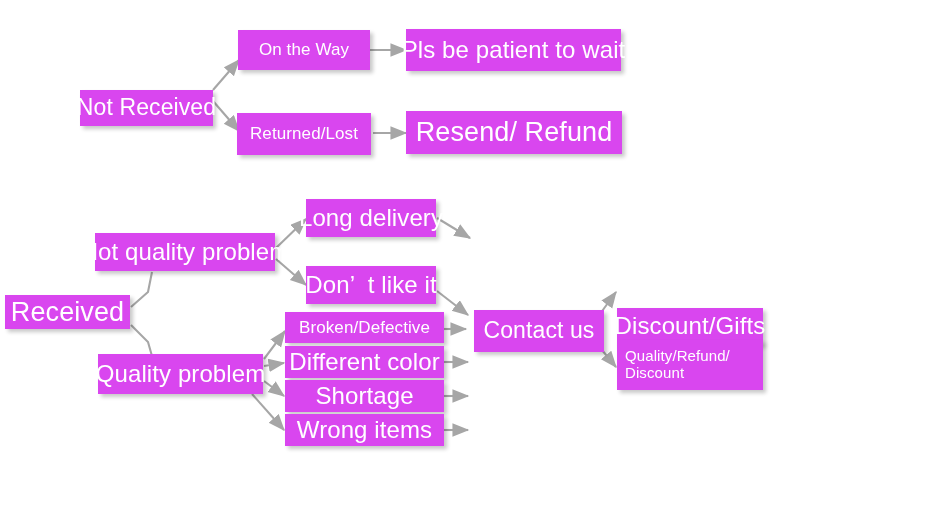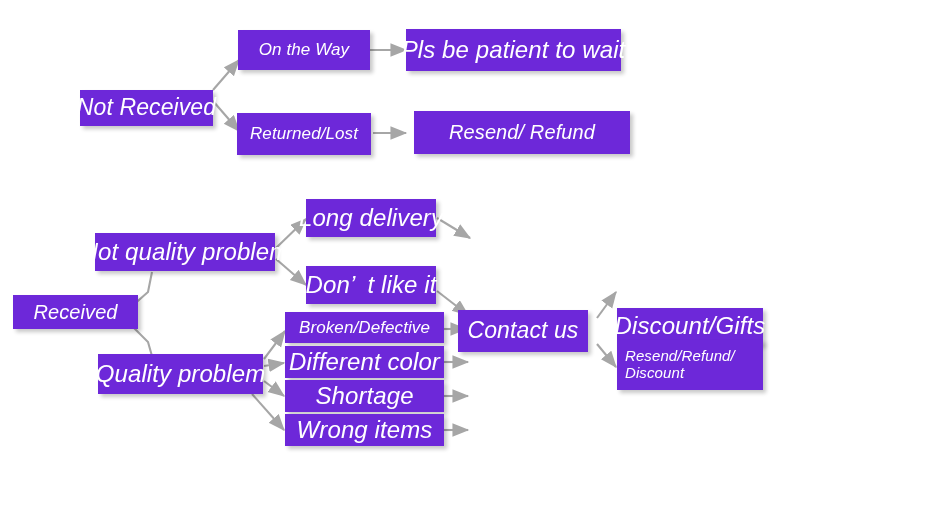--- a/index.html
+++ b/index.html
@@ -18,41 +18,40 @@
   #arrows {
     position: absolute;
     left: 0;
     top: 0;
     width: 926px;
     height: 523px;
     pointer-events: none;
   }
   .node {
     position: absolute;
-    background: #6d28d9;
+    background: #d946ef;
     color: #ffffff;
     box-sizing: border-box;
     display: flex;
     align-items: center;
     justify-content: center;
     text-align: center;
     line-height: 1.12;
     letter-spacing: 0.1px;
     box-shadow: 3px 3px 4px rgba(0,0,0,0.22);
     white-space: pre;
     z-index: 2;
-    font-style: italic;
   }
   .node.left-align {
     justify-content: flex-start;
     text-align: left;
     padding-left: 8px;
     white-space: pre-line;
   }
-  .fs-xl { font-size: 20px; margin-left: 8px; }
+  .fs-xl { font-size: 27px; }
   .fs-lg { font-size: 23px; }
   .fs-md { font-size: 24px; }
   .fs-sm { font-size: 17px; }
   .fs-xs { font-size: 15px; }
 </style>
 </head>
 <body>
 
 <div id="canvas">
 
@@ -128,20 +127,20 @@
   <div class="node fs-md" style="left:306px; top:266px; width:130px; height:38px;">Don’  t like it</div>
 
   <div class="node fs-sm" style="left:285px; top:312px; width:159px; height:31px;">Broken/Defective</div>
 
   <div class="node fs-md" style="left:285px; top:346px; width:159px; height:32px;">Different color</div>
 
   <div class="node fs-md" style="left:285px; top:380px; width:159px; height:32px;">Shortage</div>
 
   <div class="node fs-md" style="left:285px; top:414px; width:159px; height:32px;">Wrong items</div>
 
-  <div class="node fs-lg" style="left:458px; top:310px; width:130px; height:42px;">Contact us</div>
+  <div class="node fs-lg" style="left:474px; top:310px; width:130px; height:42px;">Contact us</div>
 
   <div class="node fs-md" style="left:617px; top:272px; width:146px; height:37px;margin-top:36px;">Discount/Gifts</div>
 
-  <div class="node left-align fs-xs" style="left:617px; top:340px; width:146px; height:50px;">Resend/Refund/
+  <div class="node left-align fs-xs" style="left:617px; top:340px; width:146px; height:50px;">Quality/Refund/
 Discount</div>
 
 </div>
 
 </body></html>

